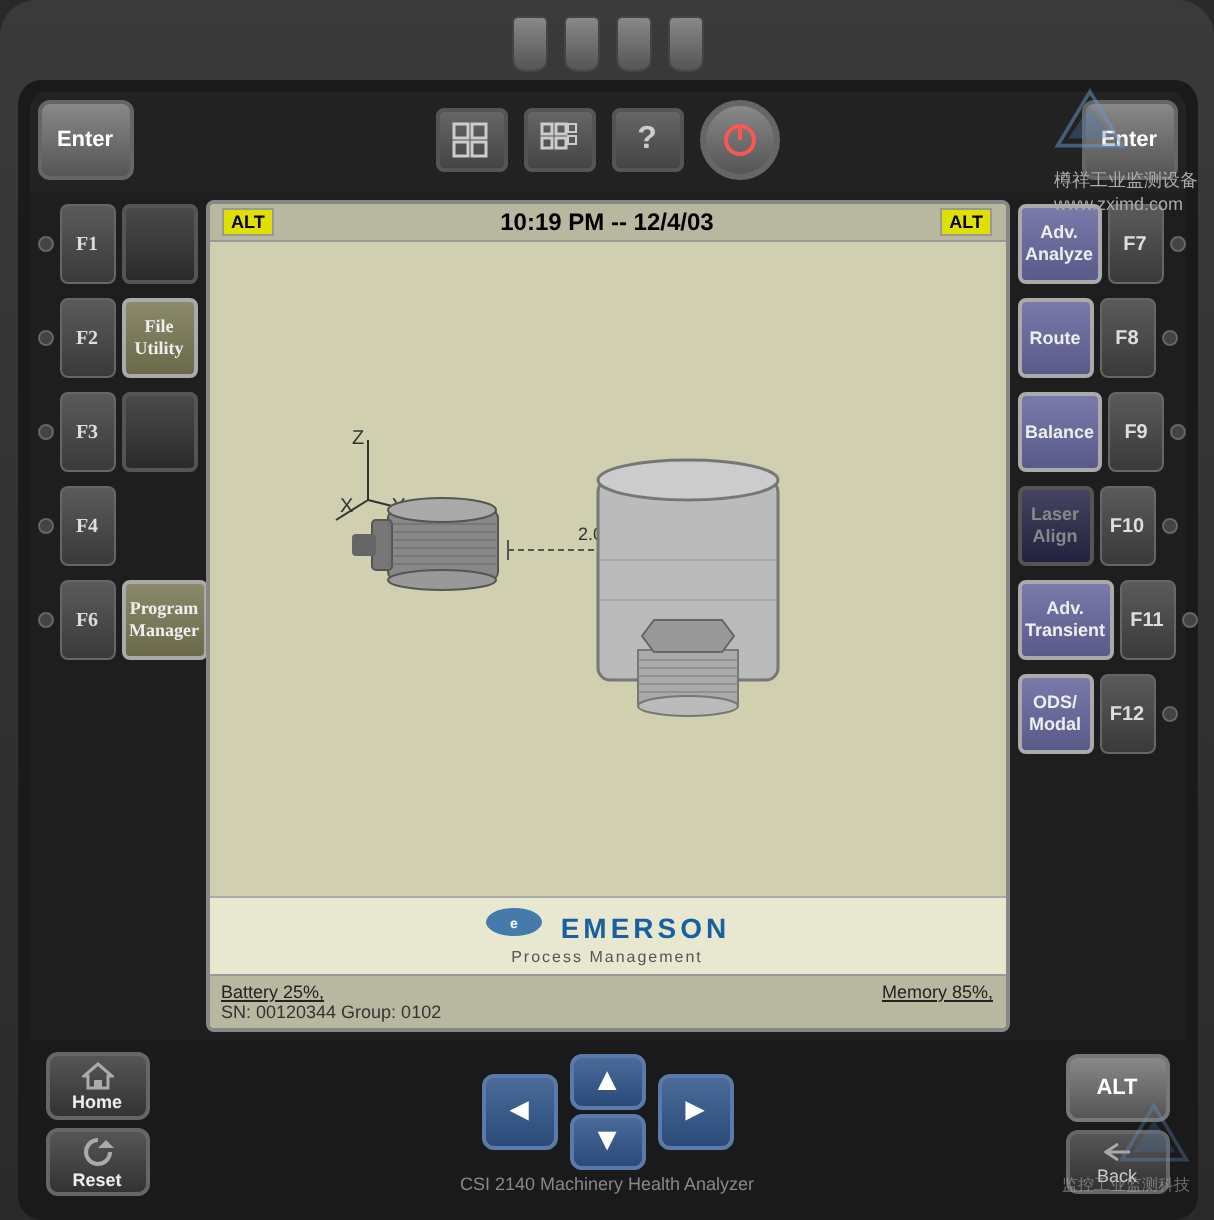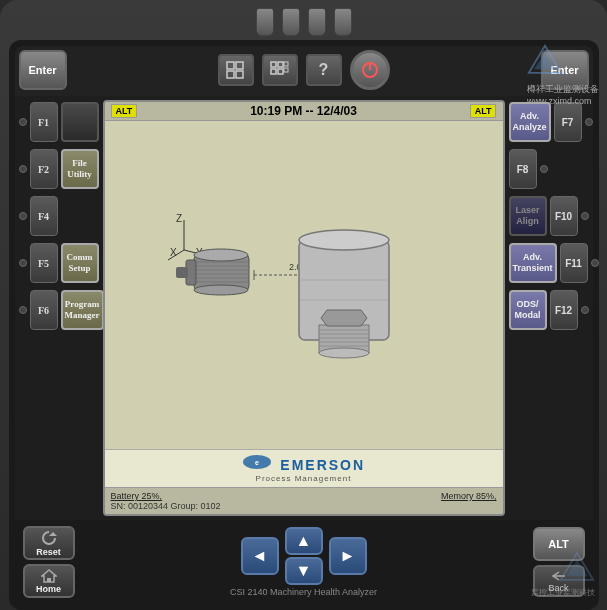--- a/index.html
+++ b/index.html
@@ -499,27 +499,26 @@
           <div class="fn-label-btn empty"></div>
         </div>
         <div class="fn-row">
           <div class="fn-dot"></div>
           <div class="fn-key">F2</div>
           <div class="fn-label-btn highlighted" style="white-space:pre-line;">File
 Utility</div>
         </div>
         <div class="fn-row">
           <div class="fn-dot"></div>
+          <div class="fn-key">F3</div>
+          <div class="fn-label-btn empty"></div>
+        </div>
+        <div class="fn-row">
+          <div class="fn-dot"></div>
           <div class="fn-key">F4</div>
-        </div>
-        <div class="fn-row">
-          <div class="fn-dot"></div>
-          <div class="fn-key">F5</div>
-          <div class="fn-label-btn highlighted" style="white-space:pre-line;">Comm
-Setup</div>
         </div>
         <div class="fn-row">
           <div class="fn-dot"></div>
           <div class="fn-key">F6</div>
           <div class="fn-label-btn highlighted" style="white-space:pre-line;">Program
 Manager</div>
         </div>
       </div>
 
       <div class="center-display">
@@ -603,21 +602,27 @@
       </div>
 
       <div class="right-keys">
         <div class="fn-row-right">
           <div class="fn-label-btn-right active" style="white-space:pre-line;">Adv.
 Analyze</div>
           <div class="fn-key">F7</div>
           <div class="fn-dot"></div>
         </div>
         <div class="fn-row-right">
+          <div class="fn-label-btn-right active" style="white-space:pre-line;">Route</div>
           <div class="fn-key">F8</div>
+          <div class="fn-dot"></div>
+        </div>
+        <div class="fn-row-right">
+          <div class="fn-label-btn-right active" style="white-space:pre-line;">Balance</div>
+          <div class="fn-key">F9</div>
           <div class="fn-dot"></div>
         </div>
         <div class="fn-row-right">
           <div class="fn-label-btn-right dim" style="white-space:pre-line;">Laser
 Align</div>
           <div class="fn-key">F10</div>
           <div class="fn-dot"></div>
         </div>
         <div class="fn-row-right">
           <div class="fn-label-btn-right active" style="white-space:pre-line;">Adv.
@@ -630,33 +635,33 @@
 Modal</div>
           <div class="fn-key">F12</div>
           <div class="fn-dot"></div>
         </div>
       </div>
     </div>
 
     <div class="bottom-bar">
 
       <div class="bottom-left">
+        <button class="bottom-ctrl-btn">
+          <svg width="16" height="14" viewBox="0 0 16 14">
+            <polygon points="8,1 1,7 3,7 3,13 13,13 13,7 15,7" fill="none" stroke="#aaa" stroke-width="1.5"></polygon>
+            <rect x="6" y="9" width="4" height="4" fill="#aaa"></rect>
+          </svg>
+          <span>Home</span>
+        </button>
         <button class="bottom-ctrl-btn">
           <svg width="16" height="16" viewBox="0 0 16 16">
             <path d="M8 2 A6 6 0 1 0 14 8" fill="none" stroke="#aaa" stroke-width="2"></path>
             <polygon points="12,2 16,6 8,6" fill="#aaa"></polygon>
           </svg>
           <span>Reset</span>
-        </button>
-        <button class="bottom-ctrl-btn">
-          <svg width="16" height="14" viewBox="0 0 16 14">
-            <polygon points="8,1 1,7 3,7 3,13 13,13 13,7 15,7" fill="none" stroke="#aaa" stroke-width="1.5"></polygon>
-            <rect x="6" y="9" width="4" height="4" fill="#aaa"></rect>
-          </svg>
-          <span>Home</span>
         </button>
       </div>
 
       <div class="bottom-center">
         <div class="nav-row">
           <button class="nav-btn">
             <span>◄</span>
           </button>
           <div style="display:flex; flex-direction:column; gap:2px;">
             <button class="nav-btn" style="height:28px; width:38px;">

